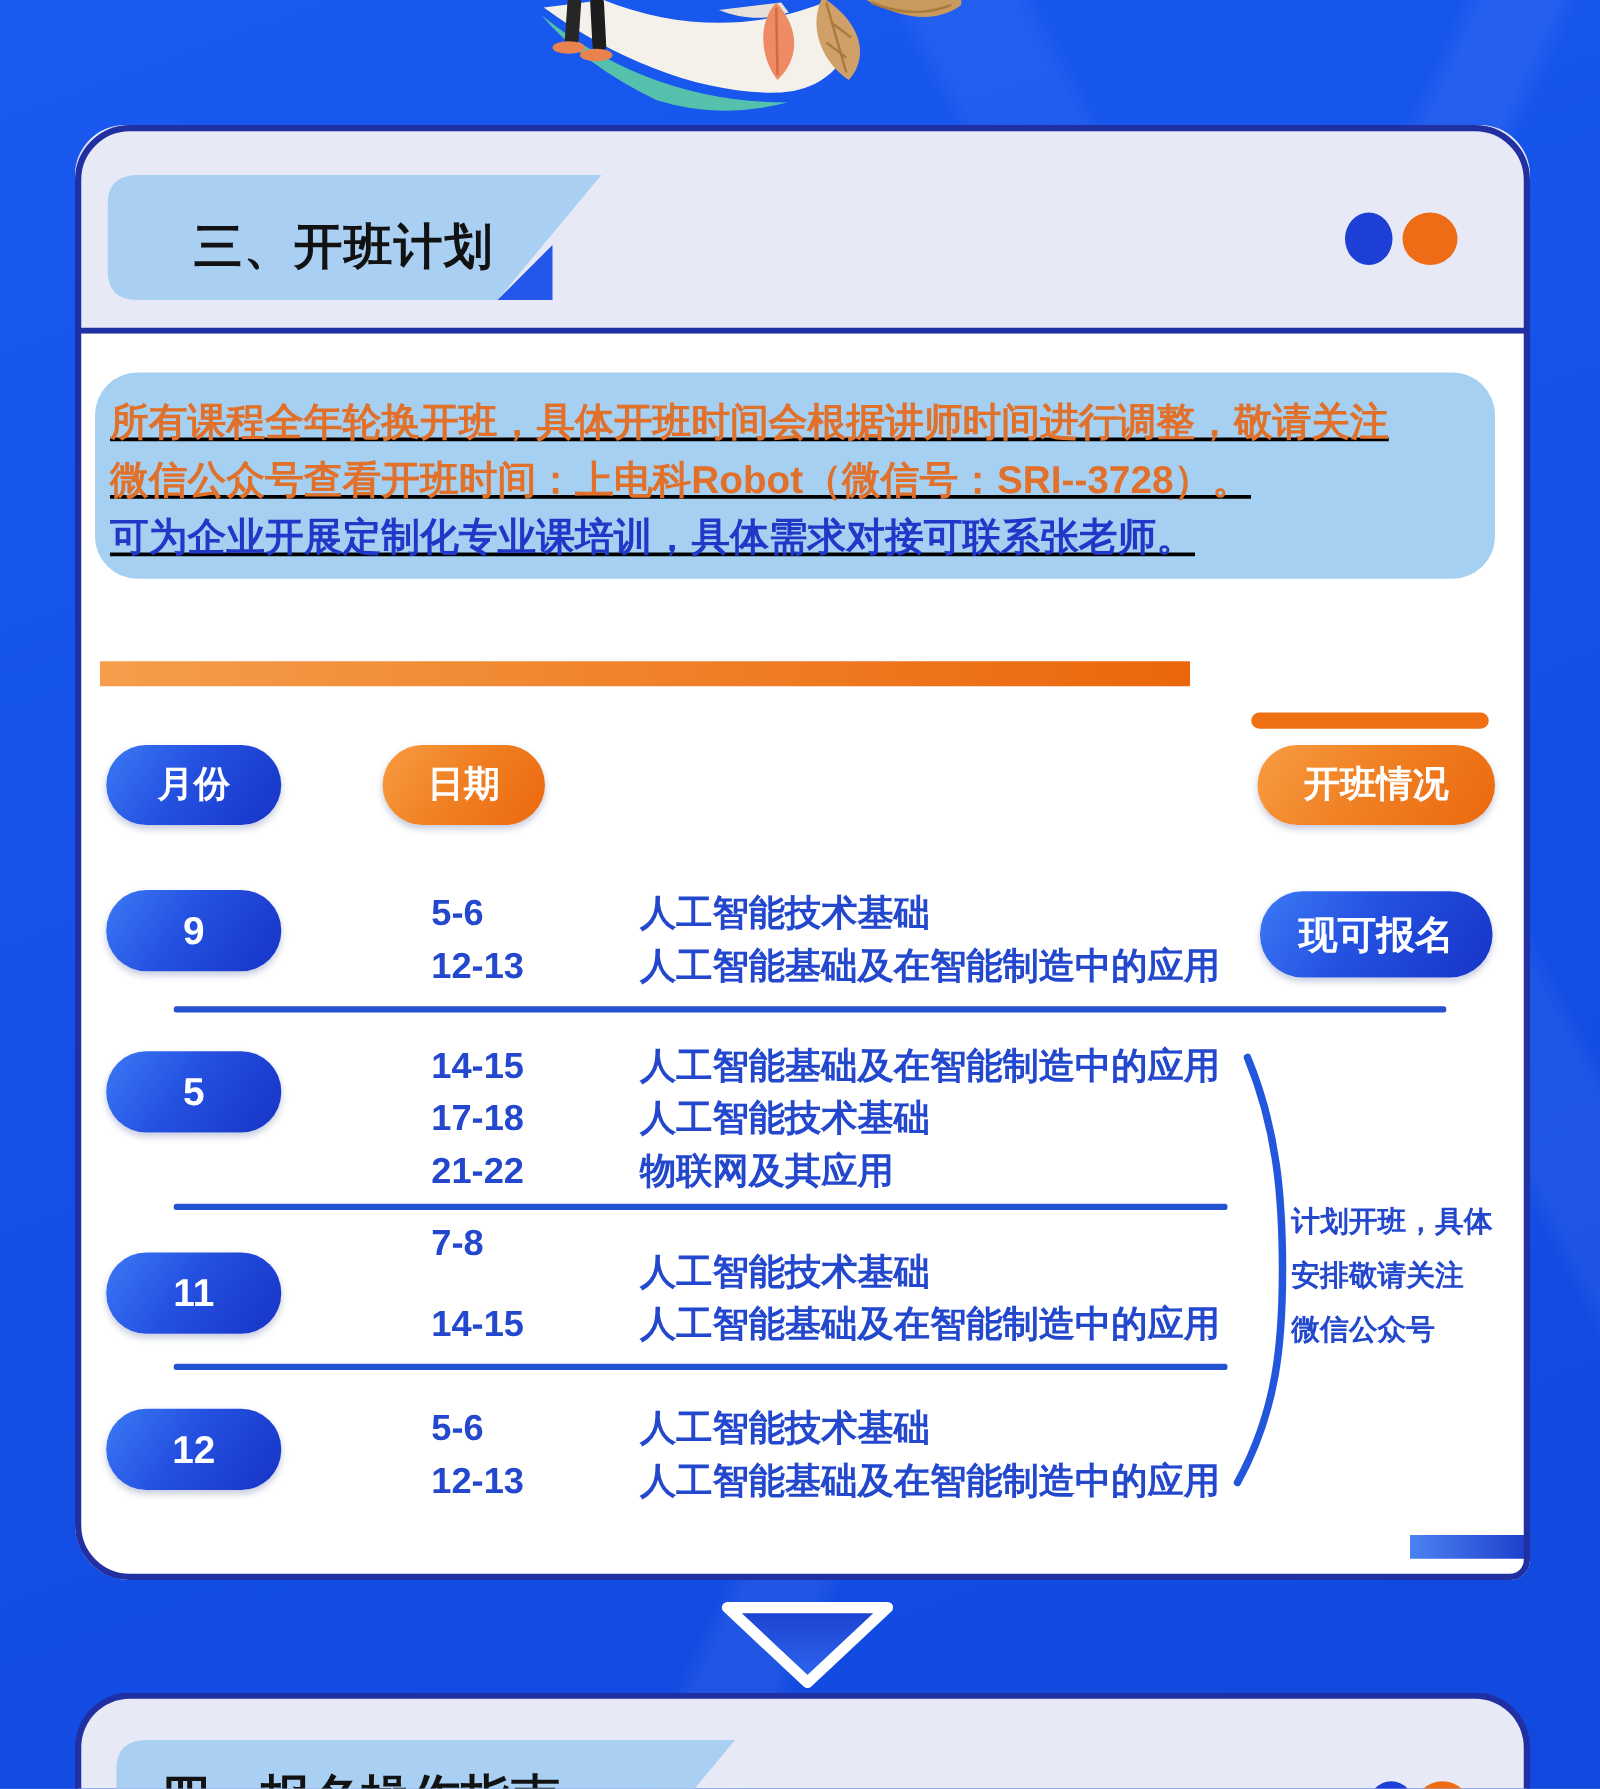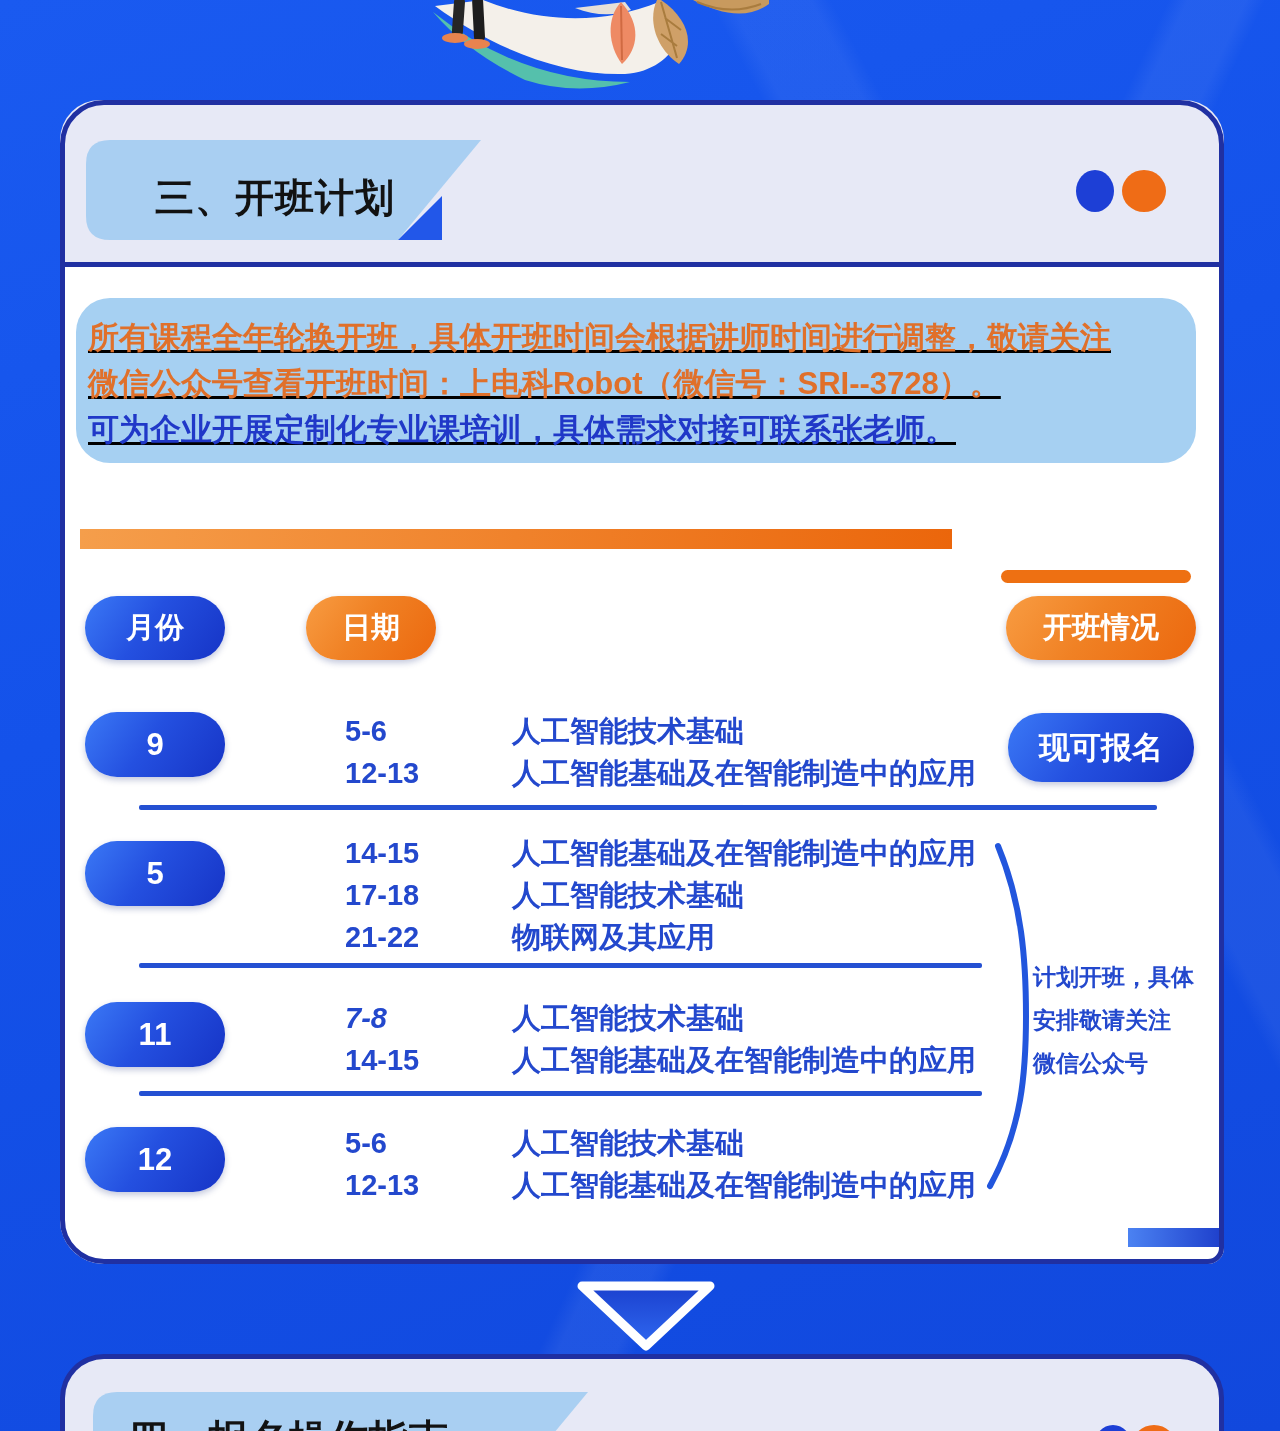--- a/index.html
+++ b/index.html
@@ -163,21 +163,21 @@
     <div class="pill pill-blue month-pill" style="left:25px;top:741px;width:140px;height:65px;">5</div>
     <div class="cell cell-date" style="top:736px;">14-15</div>
     <div class="cell cell-course" style="top:736px;">人工智能基础及在智能制造中的应用</div>
     <div class="cell cell-date" style="top:778px;">17-18</div>
     <div class="cell cell-course" style="top:778px;">人工智能技术基础</div>
     <div class="cell cell-date" style="top:820px;">21-22</div>
     <div class="cell cell-course" style="top:820px;">物联网及其应用</div>
     <div class="divider" style="top:863px;width:843px;"></div>
 
     <div class="pill pill-blue month-pill" style="left:25px;top:902px;width:140px;height:65px;">11</div>
-    <div class="cell cell-date" style="top:901px;font-style:italic;">7-8</div>
+    <div class="cell cell-date" style="top:878px;">7-8</div>
     <div class="cell cell-course" style="top:901px;">人工智能技术基础</div>
     <div class="cell cell-date" style="top:943px;">14-15</div>
     <div class="cell cell-course" style="top:943px;">人工智能基础及在智能制造中的应用</div>
     <div class="divider" style="top:991px;width:843px;"></div>
 
     <div class="pill pill-blue month-pill" style="left:25px;top:1027px;width:140px;height:65px;">12</div>
     <div class="cell cell-date" style="top:1026px;">5-6</div>
     <div class="cell cell-course" style="top:1026px;">人工智能技术基础</div>
     <div class="cell cell-date" style="top:1068px;">12-13</div>
     <div class="cell cell-course" style="top:1068px;">人工智能基础及在智能制造中的应用</div>

